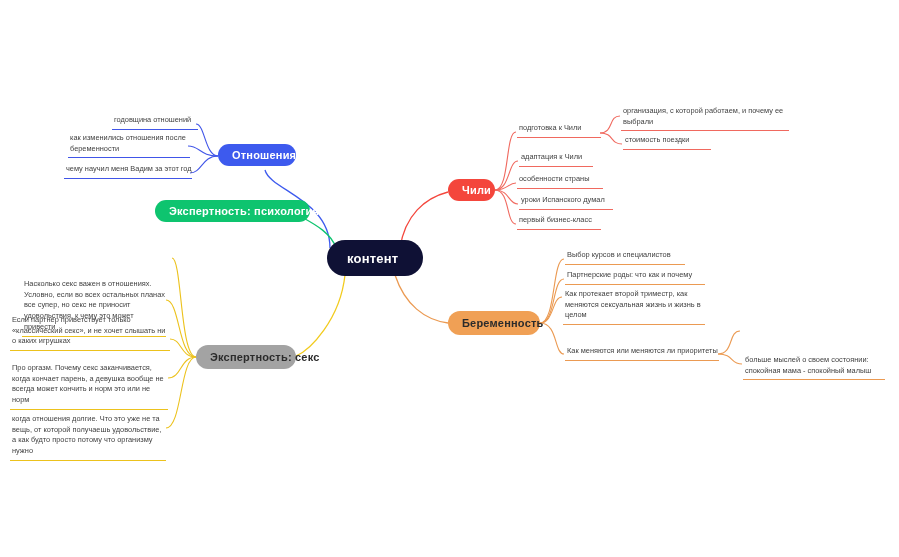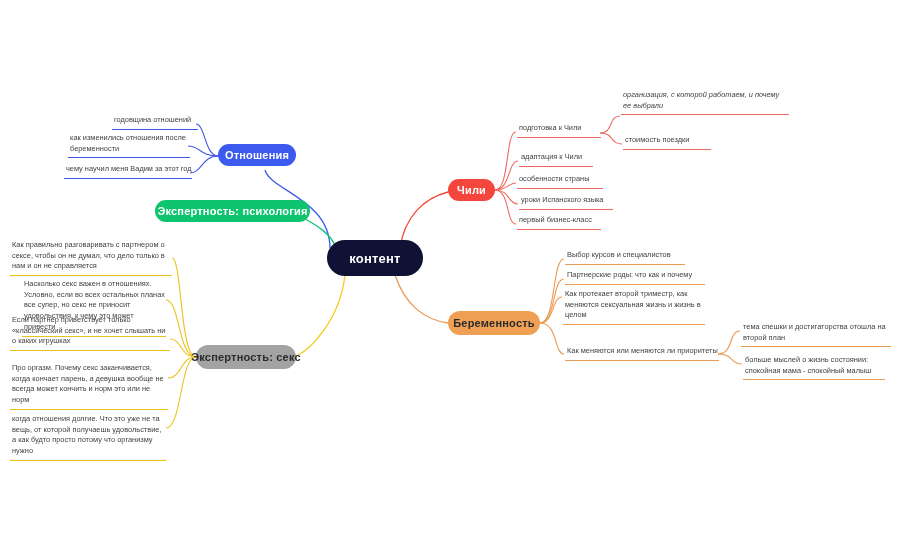--- a/index.html
+++ b/index.html
@@ -1,20 +1,20 @@
 <!DOCTYPE html>
 <html><head>
 <meta charset="utf-8">
 <style>
   html,body{margin:0;padding:0;background:#ffffff;}
   body{font-family:"Liberation Sans","DejaVu Sans",sans-serif;}
   #canvas{position:relative;width:899px;height:557px;background:#fff;overflow:hidden;}
   #wires{position:absolute;left:0;top:0;width:899px;height:557px;pointer-events:none;}
 
-  .node{position:absolute;display:flex;align-items:center;justify-content:center;
+  .node{position:absolute;display:flex;align-items:center;justify-content:flex-start;
         border-radius:999px;color:#fff;font-weight:700;letter-spacing:.2px;
         white-space:nowrap;box-sizing:border-box;}
   .root{font-size:13px;padding:0 20px;}
   .branch{font-size:11px;padding:0 14px;}
 
   .leaf{position:absolute;box-sizing:border-box;color:#3a3a3a;font-size:7.4px;
         line-height:1.45;padding:0 0 3px 2px;}
   .leaf.u{border-bottom:1px solid currentColor;}
   .leaf span{display:block;color:#3a3a3a;}
   .leaf.red{color:#f0695f;}
@@ -108,62 +108,56 @@
   <div class="leaf blue u" style="left:68px;top:133px;width:122px;">
     <span>как изменились отношения после беременности</span>
   </div>
   <div class="leaf blue u" style="left:64px;top:164px;width:128px;">
     <span>чему научил меня Вадим за этот год</span>
   </div>
 
   <div class="leaf red u" style="left:517px;top:123px;width:84px;">
     <span>подготовка к Чили</span>
   </div>
-  <div class="leaf red u" style="left:621px;top:90px;width:168px;font-style:italic;">
+  <div class="leaf red u" style="left:621px;top:106px;width:168px;">
     <span>организация, с которой работаем, и почему ее выбрали</span>
   </div>
   <div class="leaf red u" style="left:623px;top:135px;width:88px;">
     <span>стоимость поездки</span>
   </div>
 
   <div class="leaf red u" style="left:519px;top:152px;width:74px;">
     <span>адаптация к Чили</span>
   </div>
   <div class="leaf red u" style="left:517px;top:174px;width:86px;">
     <span>особенности страны</span>
   </div>
   <div class="leaf red u" style="left:519px;top:195px;width:94px;">
-    <span>уроки Испанского языка</span>
+    <span>уроки Испанского думал</span>
   </div>
   <div class="leaf red u" style="left:517px;top:215px;width:84px;">
     <span>первый бизнес-класс</span>
   </div>
 
   <div class="leaf orange u" style="left:565px;top:250px;width:120px;">
     <span>Выбор курсов и специалистов</span>
   </div>
   <div class="leaf orange u" style="left:565px;top:270px;width:140px;">
     <span>Партнерские роды: что как и почему</span>
   </div>
   <div class="leaf orange u" style="left:563px;top:289px;width:142px;">
     <span>Как протекает второй триместр, как меняются сексуальная жизнь и жизнь в целом</span>
   </div>
   <div class="leaf orange u" style="left:565px;top:346px;width:154px;">
     <span>Как меняются или меняются ли приоритеты</span>
   </div>
-  <div class="leaf orange u" style="left:741px;top:322px;width:150px;">
-    <span>тема спешки и достигаторства отошла на второй план</span>
-  </div>
   <div class="leaf orange u" style="left:743px;top:355px;width:142px;">
-    <span>больше мыслей о жизнь состоянии: спокойная мама - спокойный малыш</span>
+    <span>больше мыслей о своем состоянии: спокойная мама - спокойный малыш</span>
   </div>
 
-  <div class="leaf yellow u" style="left:10px;top:240px;width:162px;">
-    <span>Как правильно разговаривать с партнером о сексе, чтобы он не думал, что дело только в нам и он не справляется</span>
-  </div>
   <div class="leaf yellow u" style="left:22px;top:279px;width:144px;">
     <span>Насколько секс важен в отношениях. Условно, если во всех остальных планах все супер, но секс не приносит удовольствия, к чему это может привести</span>
   </div>
   <div class="leaf yellow u" style="left:10px;top:315px;width:160px;">
     <span>Если партнер приветствует только «классический секс», и не хочет слышать ни о каких игрушках</span>
   </div>
   <div class="leaf yellow u" style="left:10px;top:363px;width:158px;">
     <span>Про оргазм. Почему секс заканчивается, когда кончает парень, а девушка вообще не всегда может кончить и норм это или не норм</span>
   </div>
   <div class="leaf yellow u" style="left:10px;top:414px;width:156px;">

